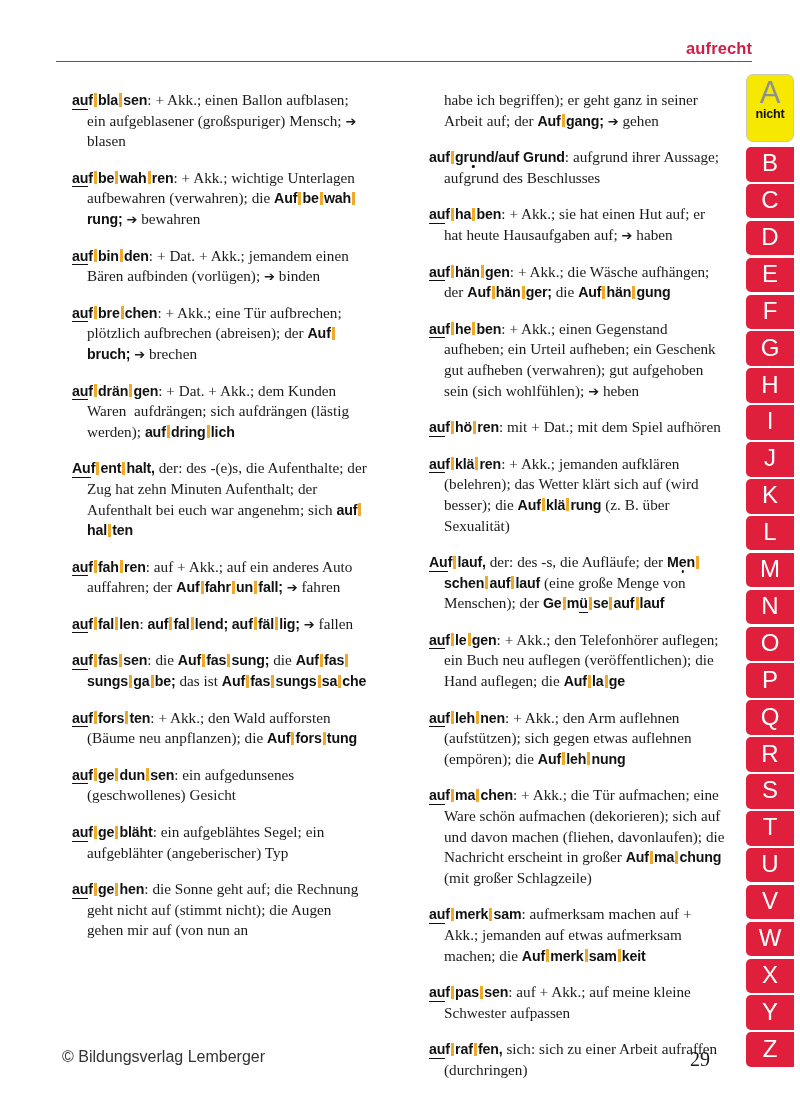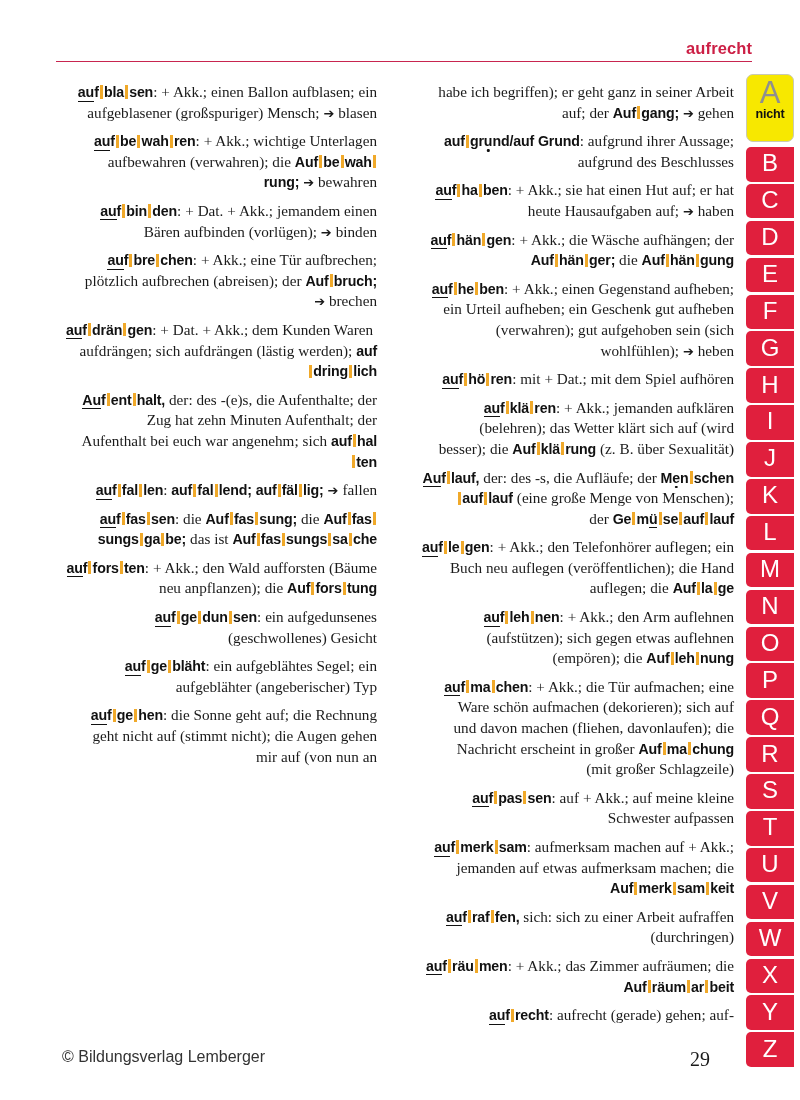--- a/index.html
+++ b/index.html
@@ -52,25 +52,24 @@
     position: relative;
   }
 
   
   .entry {
     font-size: 15.2px;
     line-height: 1.355;
     color: #1a1a1a;
     text-indent: -15px;
     padding-left: 15px;
-    margin: 8px;
+    margin: 16px;
     font-family: "Liberation Serif", serif;
     hyphens: none;
     word-spacing: 0.1px;
-    text-align: right;
   }
   
   .entry.cont { text-indent: 0; padding-left: 15px; }
 
   
   b.hw, b.dv {
     font-family: "Liberation Sans", sans-serif;
     font-weight: bold;
     font-size: 14.2px;
     letter-spacing: -0.15px;
@@ -179,41 +178,42 @@
   </div>
 
   <div class="columns">
     <div class="col" id="col-0">
         <p class="entry"><b class="hw"><span class="lv">au</span>f<span class="sb"></span>bla<span class="sb"></span>sen</b>: + Akk.; einen Ballon aufblasen; ein aufgeblasener (großspuri­ger) Mensch; <span class="arrow">➔</span> blasen</p>
         <p class="entry"><b class="hw"><span class="lv">au</span>f<span class="sb"></span>be<span class="sb"></span>wah<span class="sb"></span>ren</b>: + Akk.; wichtige Unter­lagen aufbewahren (verwahren); die <b class="dv">Auf<span class="sb"></span>be<span class="sb"></span>wah<span class="sb"></span>rung;</b> <span class="arrow">➔</span> bewahren</p>
         <p class="entry"><b class="hw"><span class="lv">au</span>f<span class="sb"></span>bin<span class="sb"></span>den</b>: + Dat. + Akk.; jemandem einen Bären aufbinden (vorlügen); <span class="arrow">➔</span> binden</p>
         <p class="entry"><b class="hw"><span class="lv">au</span>f<span class="sb"></span>bre<span class="sb"></span>chen</b>: + Akk.; eine Tür aufbre­chen; plötzlich aufbrechen (abreisen); der <b class="dv">Auf<span class="sb"></span>bruch;</b> <span class="arrow">➔</span> brechen</p>
         <p class="entry"><b class="hw"><span class="lv">au</span>f<span class="sb"></span>drän<span class="sb"></span>gen</b>: + Dat. + Akk.; dem Kunden Waren&nbsp; aufdrängen; sich auf­drängen (lästig werden); <b class="dv">auf<span class="sb"></span>dring<span class="sb"></span>lich</b></p>
         <p class="entry"><b class="hw"><span class="lv">Au</span>f<span class="sb"></span>ent<span class="sb"></span>halt,</b> der: des -(e)s, die Aufenthal­te; der Zug hat zehn Minuten Aufenthalt; der Aufenthalt bei euch war angenehm; sich <b class="dv">auf<span class="sb"></span>hal<span class="sb"></span>ten</b></p>
+        <p class="entry"><b class="hw"><span class="lv">au</span>f<span class="sb"></span>fah<span class="sb"></span>ren</b>: auf + Akk.; auf ein anderes Auto auffahren; der <b class="dv">Auf<span class="sb"></span>fahr<span class="sb"></span>un<span class="sb"></span>fall;</b> <span class="arrow">➔</span> fahren</p>
         <p class="entry"><b class="hw"><span class="lv">au</span>f<span class="sb"></span>fal<span class="sb"></span>len</b>: <b class="dv">auf<span class="sb"></span>fal<span class="sb"></span>lend; auf<span class="sb"></span>fäl<span class="sb"></span>lig;</b> <span class="arrow">➔</span> fallen</p>
         <p class="entry"><b class="hw"><span class="lv">au</span>f<span class="sb"></span>fas<span class="sb"></span>sen</b>: die <b class="dv">Auf<span class="sb"></span>fas<span class="sb"></span>sung;</b> die <b class="dv">Auf<span class="sb"></span>fas<span class="sb"></span>sungs<span class="sb"></span>ga<span class="sb"></span>be;</b> das ist <b class="dv">Auf<span class="sb"></span>fas<span class="sb"></span>sungs<span class="sb"></span>sa<span class="sb"></span>che</b></p>
         <p class="entry"><b class="hw"><span class="lv">au</span>f<span class="sb"></span>fors<span class="sb"></span>ten</b>: + Akk.; den Wald aufforsten (Bäume neu anpflanzen); die <b class="dv">Auf<span class="sb"></span>fors<span class="sb"></span>tung</b></p>
         <p class="entry"><b class="hw"><span class="lv">au</span>f<span class="sb"></span>ge<span class="sb"></span>dun<span class="sb"></span>sen</b>: ein aufgedunsenes (geschwollenes) Gesicht</p>
         <p class="entry"><b class="hw"><span class="lv">au</span>f<span class="sb"></span>ge<span class="sb"></span>bläht</b>: ein aufgeblähtes Segel; ein aufgeblähter (angeberischer) Typ</p>
         <p class="entry"><b class="hw"><span class="lv">au</span>f<span class="sb"></span>ge<span class="sb"></span>hen</b>: die Sonne geht auf; die Rech­nung geht nicht auf (stimmt nicht); die Augen gehen mir auf (von nun an</p>
       </div>
     <div class="col" id="col-1">
         <p class="entry cont">habe ich begriffen); er geht ganz in sei­ner Arbeit auf; der <b class="dv">Auf<span class="sb"></span>gang;</b> <span class="arrow">➔</span> gehen</p>
         <p class="entry"><b class="hw">auf<span class="sb"></span>gr<span class="sv">u</span>nd/auf Grund</b>: aufgrund ihrer Aussage; aufgrund des Beschlusses</p>
         <p class="entry"><b class="hw"><span class="lv">au</span>f<span class="sb"></span>ha<span class="sb"></span>ben</b>: + Akk.; sie hat einen Hut auf; er hat heute Hausaufgaben auf; <span class="arrow">➔</span> haben</p>
         <p class="entry"><b class="hw"><span class="lv">au</span>f<span class="sb"></span>hän<span class="sb"></span>gen</b>: + Akk.; die Wäsche aufhän­gen; der <b class="dv">Auf<span class="sb"></span>hän<span class="sb"></span>ger;</b> die <b class="dv">Auf<span class="sb"></span>hän<span class="sb"></span>gung</b></p>
         <p class="entry"><b class="hw"><span class="lv">au</span>f<span class="sb"></span>he<span class="sb"></span>ben</b>: + Akk.; einen Gegenstand aufheben; ein Urteil aufheben; ein Geschenk gut aufheben (verwahren); gut aufgehoben sein (sich wohlfühlen); <span class="arrow">➔</span> heben</p>
         <p class="entry"><b class="hw"><span class="lv">au</span>f<span class="sb"></span>hö<span class="sb"></span>ren</b>: mit + Dat.; mit dem Spiel aufhören</p>
         <p class="entry"><b class="hw"><span class="lv">au</span>f<span class="sb"></span>klä<span class="sb"></span>ren</b>: + Akk.; jemanden aufklären (belehren); das Wetter klärt sich auf (wird besser); die <b class="dv">Auf<span class="sb"></span>klä<span class="sb"></span>rung</b> (z.&nbsp;B. über Sexualität)</p>
         <p class="entry"><b class="hw"><span class="lv">Au</span>f<span class="sb"></span>lauf,</b> der: des -s, die Aufläufe; der <b class="dv">M<span class="sv">e</span>n<span class="sb"></span>schen<span class="sb"></span>auf<span class="sb"></span>lauf</b> (eine große Menge von Menschen); der <b class="dv">Ge<span class="sb"></span>m<span class="lv">ü</span><span class="sb"></span>se<span class="sb"></span>auf<span class="sb"></span>lauf</b></p>
         <p class="entry"><b class="hw"><span class="lv">au</span>f<span class="sb"></span>le<span class="sb"></span>gen</b>: + Akk.; den Telefonhörer auflegen; ein Buch neu auflegen (veröf­fentlichen); die Hand auflegen; die <b class="dv">Auf<span class="sb"></span>la<span class="sb"></span>ge</b></p>
         <p class="entry"><b class="hw"><span class="lv">au</span>f<span class="sb"></span>leh<span class="sb"></span>nen</b>: + Akk.; den Arm auflehnen (aufstützen); sich gegen etwas auflehnen (empören); die <b class="dv">Auf<span class="sb"></span>leh<span class="sb"></span>nung</b></p>
         <p class="entry"><b class="hw"><span class="lv">au</span>f<span class="sb"></span>ma<span class="sb"></span>chen</b>: + Akk.; die Tür aufmachen; eine Ware schön aufmachen (dekorieren); sich auf und davon machen (fliehen, davonlaufen); die Nachricht erscheint in großer <b class="dv">Auf<span class="sb"></span>ma<span class="sb"></span>chung</b> (mit großer Schlagzeile)</p>
+        <p class="entry"><b class="hw"><span class="lv">au</span>f<span class="sb"></span>merk<span class="sb"></span>sam</b>: aufmerksam machen auf + Akk.; jemanden auf etwas aufmerksam machen; die <b class="dv">Auf<span class="sb"></span>merk<span class="sb"></span>sam<span class="sb"></span>keit</b></p>
         <p class="entry"><b class="hw"><span class="lv">au</span>f<span class="sb"></span>pas<span class="sb"></span>sen</b>: auf + Akk.; auf meine kleine Schwester aufpassen</p>
-        <p class="entry"><b class="hw"><span class="lv">au</span>f<span class="sb"></span>merk<span class="sb"></span>sam</b>: aufmerksam machen auf + Akk.; jemanden auf etwas aufmerksam machen; die <b class="dv">Auf<span class="sb"></span>merk<span class="sb"></span>sam<span class="sb"></span>keit</b></p>
         <p class="entry"><b class="hw"><span class="lv">au</span>f<span class="sb"></span>raf<span class="sb"></span>fen,</b> sich: sich zu einer Arbeit aufraffen (durchringen)</p>
         <p class="entry"><b class="hw"><span class="lv">au</span>f<span class="sb"></span>räu<span class="sb"></span>men</b>: + Akk.; das Zimmer aufräu­men; die <b class="dv">Auf<span class="sb"></span>räum<span class="sb"></span>ar<span class="sb"></span>beit</b></p>
         <p class="entry"><b class="hw"><span class="lv">au</span>f<span class="sb"></span>recht</b>: aufrecht (gerade) gehen; auf-</p>
       </div>
   </div>
 
   <div class="tabstrip" id="tabstrip">
       <div class="tab active">
         <span class="tab-letter">A</span>
         <span class="tab-sub">nicht</span>

